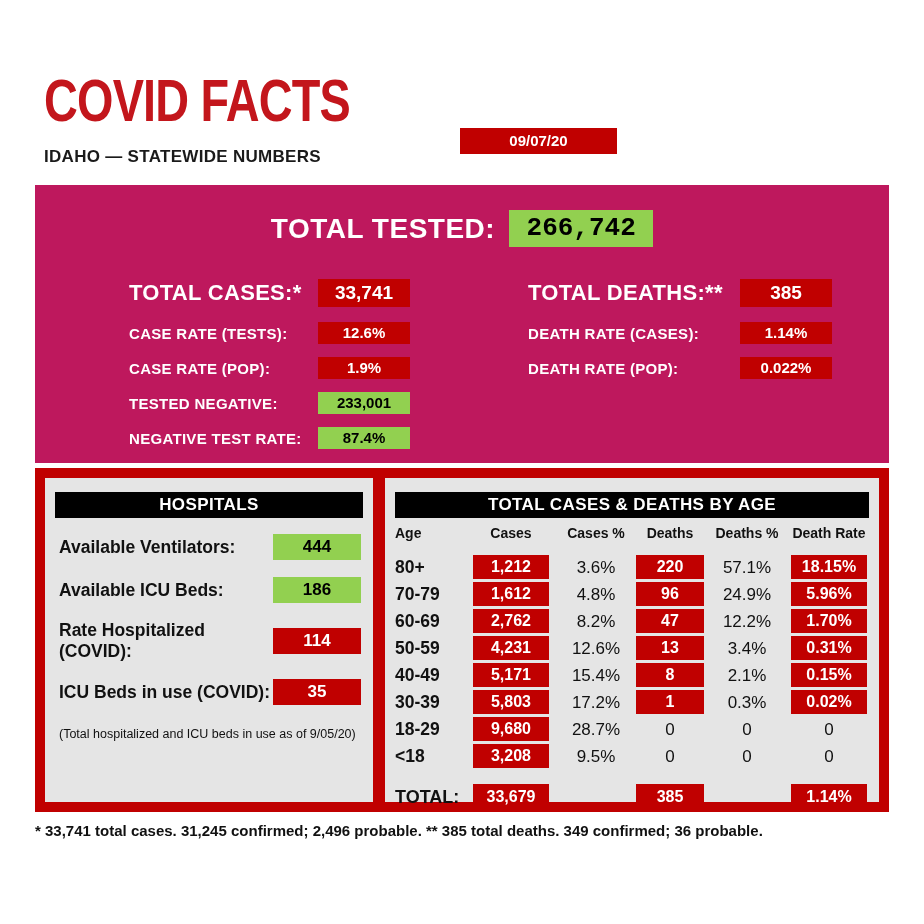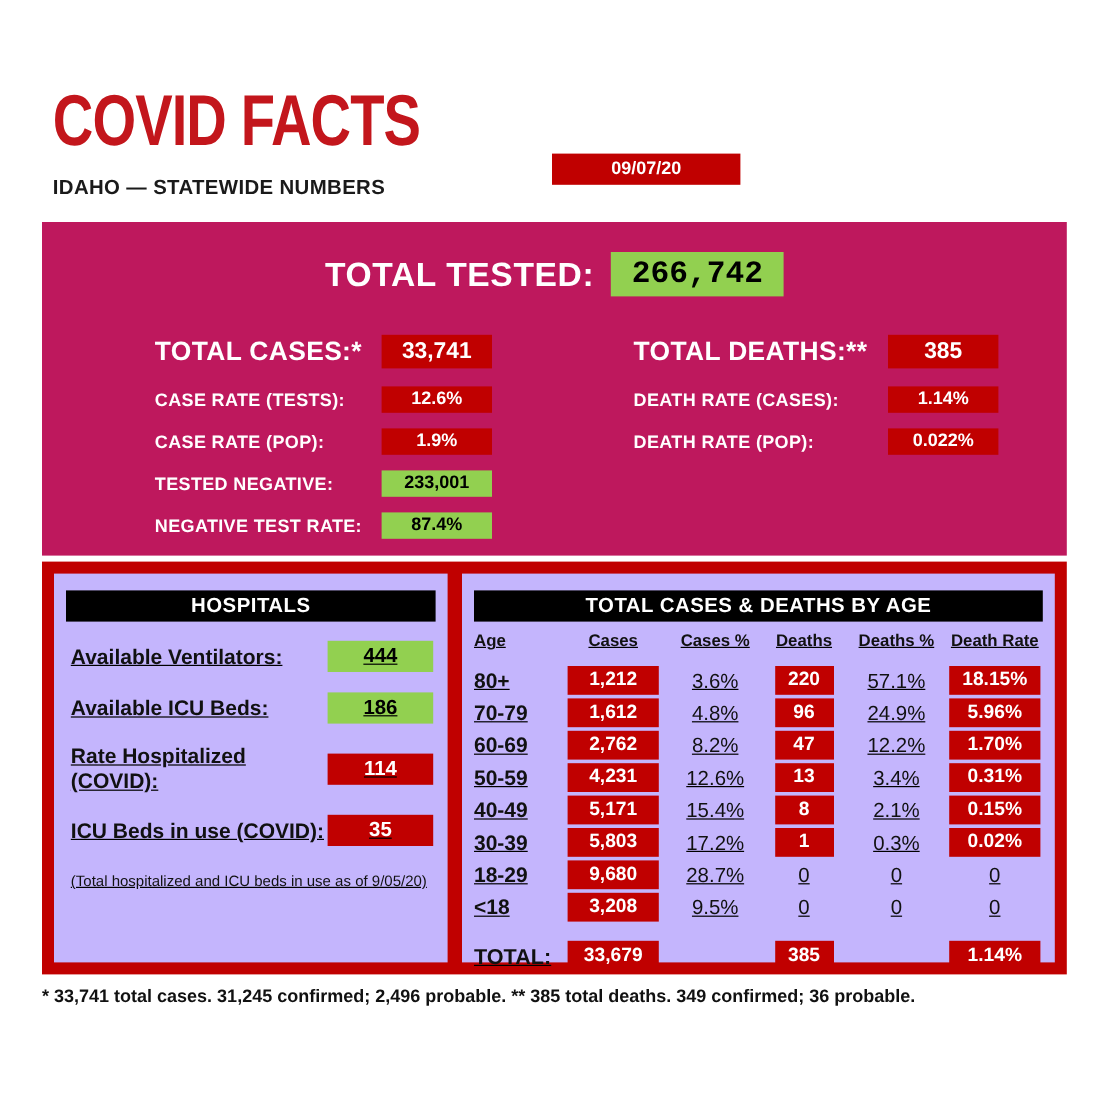--- a/index.html
+++ b/index.html
@@ -56,21 +56,21 @@
   .stat-row.big { margin-bottom: 15px; }
   .stat-row.big .stat-label { font-size: 22px; }
   .stat-row.big .badge { height: 28px; line-height: 28px; font-size: 19px; }
   
   .bottom {
     position: absolute; left: 35px; top: 468px;
     width: 854px; height: 344px;
     background: #C00000;
     display: flex; padding: 10px; gap: 12px;
   }
-  .panel { background: #c4b5fd; text-decoration: underline; }
+  .panel { background: #e5e5e5; }
   .hospitals-cell { width: 328px; padding: 14px 10px 0 10px; }
   .age-cell { flex: 1; padding: 14px 10px 0 10px; }
   .panel-header {
     background: #000000; color: #ffffff; text-align: center;
     height: 26px; line-height: 26px; font-size: 17px; font-weight: bold;
     letter-spacing: 0.4px;
   }
   
   .hosp-rows { margin-top: 16px; }
   .hosp-row { display: flex; align-items: center; margin: 0 2px 17px 4px; }
@@ -91,21 +91,21 @@
   .age-grid .hdr.left { text-align: left; }
   .age-grid .cell { height: 27px; line-height: 27px; text-align: center; font-size: 17px; color: #111111; }
   .age-grid .cell.age { text-align: left; font-weight: bold; font-size: 17.5px; }
   .age-grid .spacer { height: 8px; grid-column: 1 / -1; }
   .vbadge {
     display: inline-block; background: #C00000; color: #ffffff;
     font-weight: bold; font-size: 16px; height: 24px; line-height: 24px;
     text-align: center; vertical-align: middle; margin-top: -3px;
   }
   .vbadge.w-cases { width: 76px; }
-  .vbadge.w-deaths { width: 49px; }
+  .vbadge.w-deaths { width: 68px; }
   .vbadge.w-rate { width: 76px; }
   .total-row { display: grid; grid-template-columns: 70px 92px 78px 70px 84px 80px; align-items: center; margin-top: 14px; }
   .total-label { font-size: 18px; font-weight: bold; color: #111111; }
   .total-row .tcell { text-align: center; }
   .total-row .vbadge { height: 26px; line-height: 26px; margin-top: 0; }
   
   .footnote {
     position: absolute; left: 35px; top: 822px;
     font-size: 15px; font-weight: bold; color: #111111; white-space: nowrap;
   }

